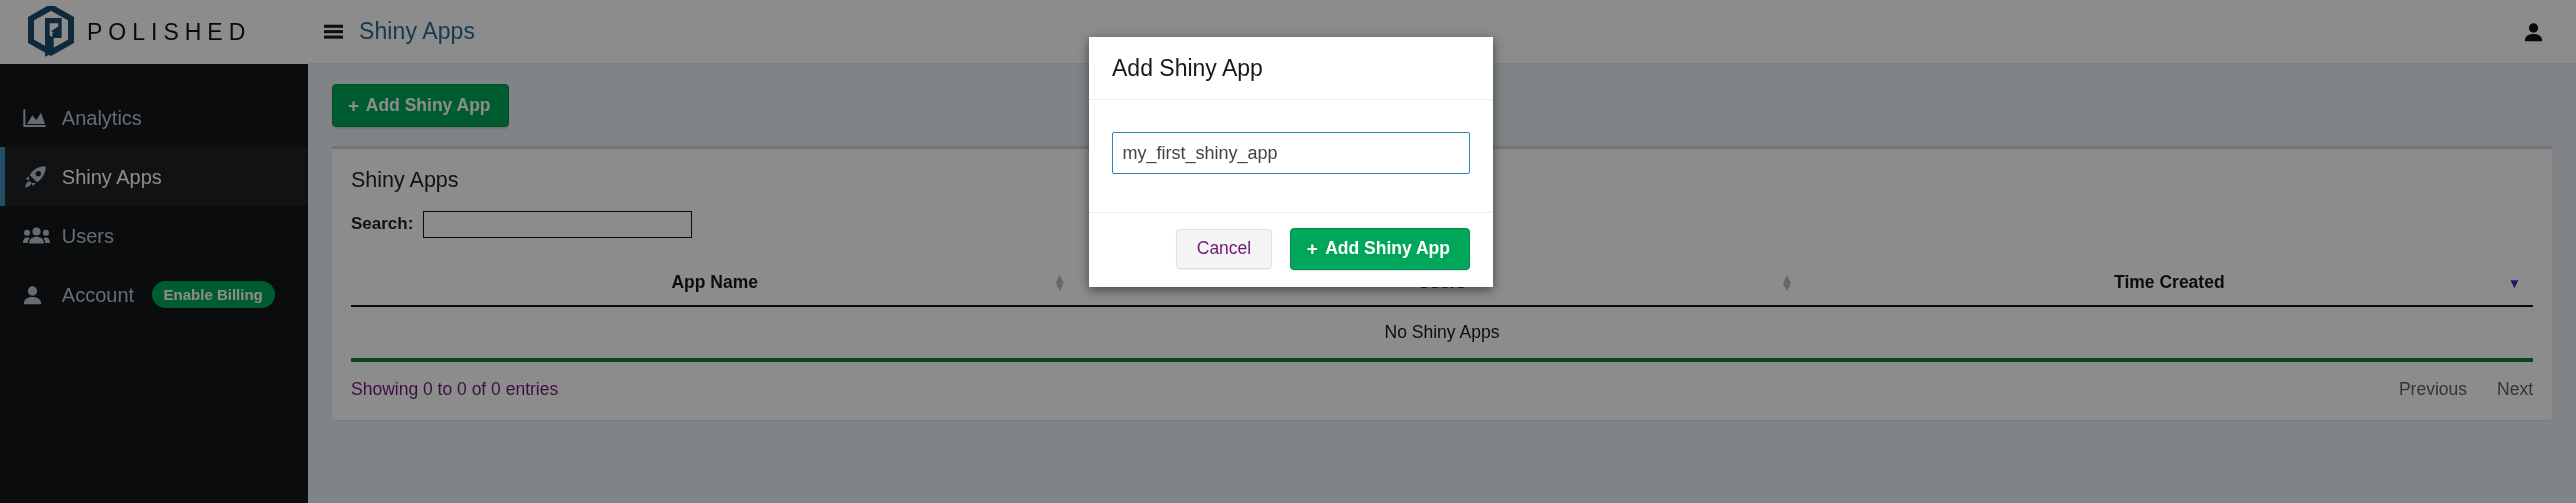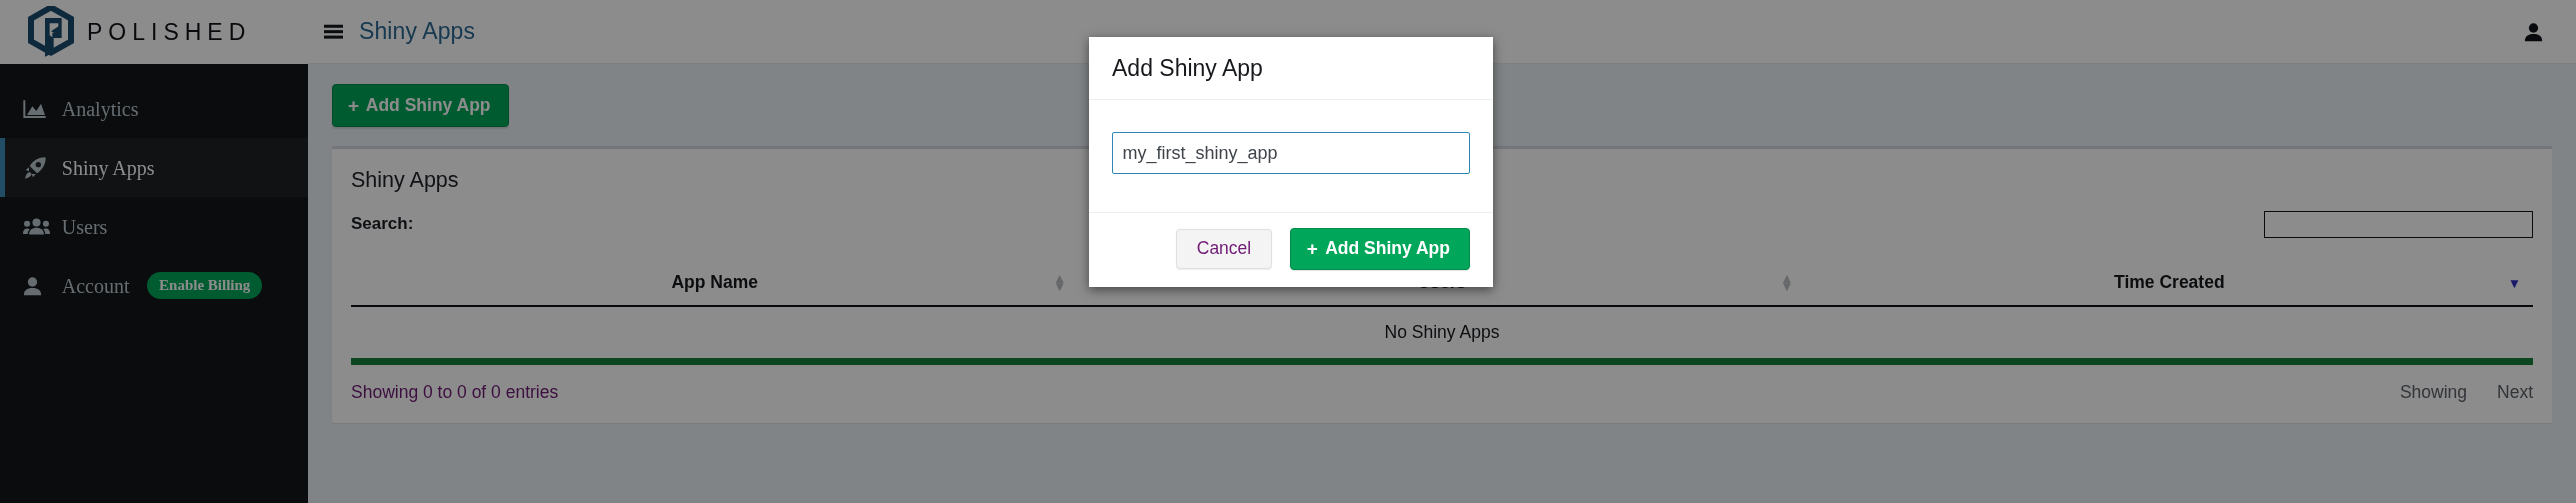--- a/index.html
+++ b/index.html
@@ -50,22 +50,21 @@
   }
   .logo-word {
     font-size: 23px;
     letter-spacing: 6px;
     font-weight: 400;
     color: #111318;
     white-space: nowrap;
   }
 
   .nav {
-    padding-top: 15px;
-    font-family: Liberation Serif, serif;
+    padding-top: 24px;
   }
   .nav-item {
     height: 59px;
     display: flex;
     align-items: center;
     padding-left: 23px;
     box-sizing: border-box;
     color: #b8c7ce;
     font-size: 20px;
     position: relative;
@@ -187,21 +186,21 @@
   .card-title {
     font-size: 21.5px;
     color: #20232a;
     margin: 5.4px 0 0 0;
     line-height: 1;
     white-space: nowrap;
   }
 
   .table-toolbar {
     display: flex;
-    justify-content: space-between;
+    justify-content: flex-start;
     align-items: center;
     margin-top: 19px;
     height: 28px;
   }
   .search-label {
     font-size: 17px;
     font-weight: bold;
     color: #1b1e23;
     margin-right: 9.4px;
     white-space: nowrap;
@@ -245,21 +244,21 @@
     line-height: .62;
     font-size: 13.5px;
     color: #b9bcc2;
   }
   .sort-arrows.desc .dn { color: #3030c0; }
   table.dt tbody td {
     font-size: 17.5px;
     color: #16181c;
     text-align: center;
     padding: 15px 17.5px;
-    border-bottom: 7px solid #15803d;
+    border-bottom: 4px solid #15803d;
     white-space: nowrap;
   }
 
   .table-footer {
     display: flex;
     align-items: center;
     justify-content: space-between;
     margin-top: 17.5px;
   }
   .entries-info {
@@ -504,21 +503,21 @@
           <tbody>
             <tr>
               <td colspan="3">No Shiny Apps</td>
             </tr>
           </tbody>
         </table>
 
         <div class="table-footer">
           <span class="entries-info">Showing 0 to 0 of 0 entries</span>
           <span class="pager">
-            <span>Showing</span>
+            <span>Previous</span>
             <span>Next</span>
           </span>
         </div>
       </div>
 
     </section>
   </div>
 </div>
 
 <div class="overlay"></div>

